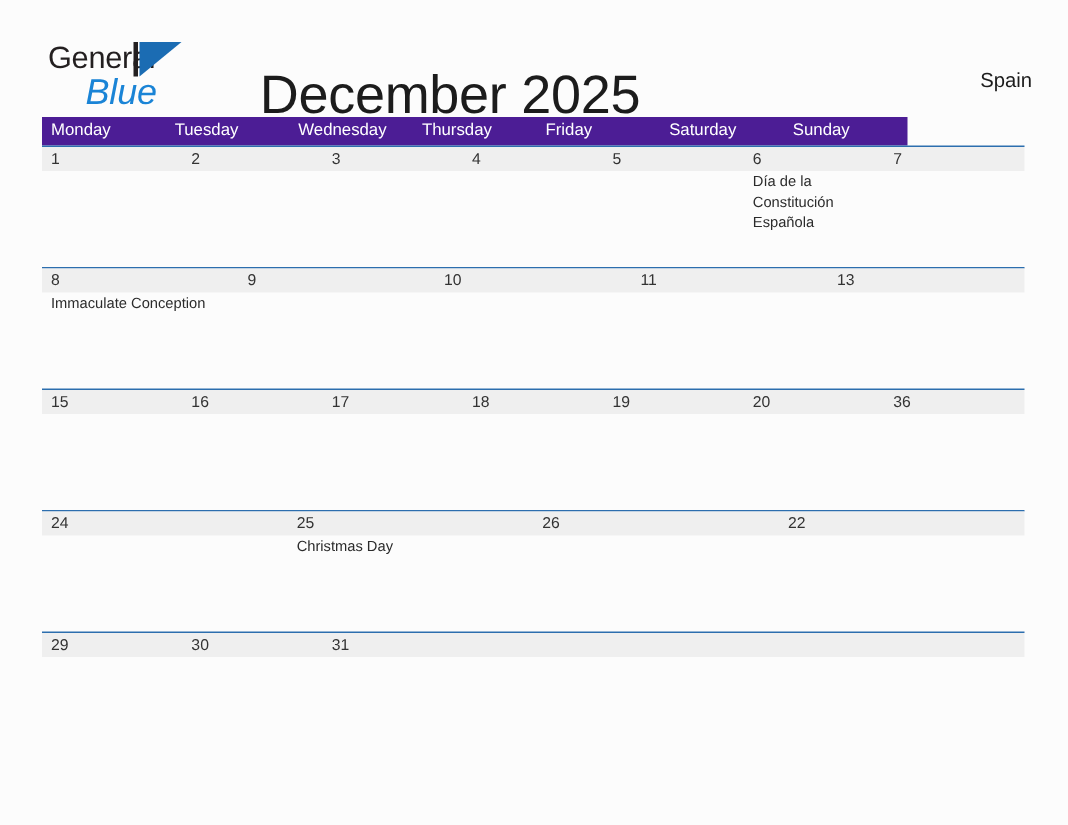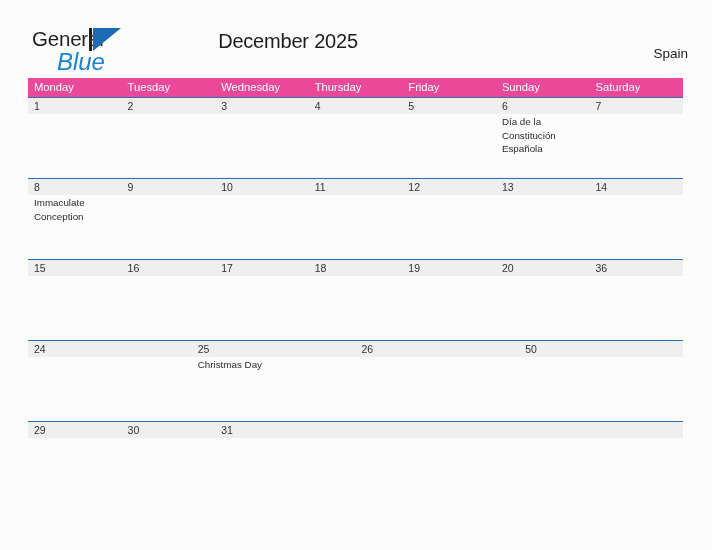--- a/index.html
+++ b/index.html
@@ -86,25 +86,25 @@
     letter-spacing: -0.1px;
     font-style: italic;
   }
 
   .cal-title {
     position: absolute;
     left: 0;
     top: 30px;
     width: 576px;
     text-align: center;
-    font-size: 20px;
+    font-size: 36px;
     color: #1c1c1c;
     font-weight: normal;
     letter-spacing: -0.2px;
-    margin: 0;
+    margin: 12px;
   }
 
   .country {
     position: absolute;
     right: 24px;
     top: 46px;
     font-size: 13.5px;
     color: #1c1c1c;
     text-align: right;
   }
@@ -112,23 +112,23 @@
   
   .calendar {
     position: absolute;
     left: 28px;
     top: 78px;
     width: 655px;
   }
 
   .weekday-row {
     display: flex;
-    width: 655px;
+    width: 577px;
     height: 19px;
-    background: #ec4899;
+    background: #4c1d95;
   }
   .weekday {
     flex: 1 1 0;
     box-sizing: border-box;
     padding-left: 6px;
     font-size: 11.2px;
     color: #ffffff;
     line-height: 19px;
     white-space: nowrap;
     overflow: hidden;
@@ -211,22 +211,22 @@
   </div>
 
   <div class="calendar">
 
     <div class="weekday-row">
       <div class="weekday">Monday</div>
       <div class="weekday">Tuesday</div>
       <div class="weekday">Wednesday</div>
       <div class="weekday">Thursday</div>
       <div class="weekday">Friday</div>
+      <div class="weekday">Saturday</div>
       <div class="weekday">Sunday</div>
-      <div class="weekday">Saturday</div>
     </div>
 
     <div class="week-row">
       <div class="week-band"></div>
       <div class="week-cells">
         <div class="day-cell">
           <span class="day-num">1</span>
           <span class="day-event"></span>
         </div>
         <div class="day-cell">
@@ -269,29 +269,21 @@
         </div>
         <div class="day-cell">
           <span class="day-num">10</span>
           <span class="day-event"></span>
         </div>
         <div class="day-cell">
           <span class="day-num">11</span>
           <span class="day-event"></span>
         </div>
         <div class="day-cell">
-          <span class="day-num">12</span>
-          <span class="day-event"></span>
-        </div>
-        <div class="day-cell">
           <span class="day-num">13</span>
-          <span class="day-event"></span>
-        </div>
-        <div class="day-cell">
-          <span class="day-num">14</span>
           <span class="day-event"></span>
         </div>
       </div>
     </div>
 
     <div class="week-row">
       <div class="week-band"></div>
       <div class="week-cells">
         <div class="day-cell">
           <span class="day-num">15</span>
@@ -333,21 +325,21 @@
         </div>
         <div class="day-cell">
           <span class="day-num">25</span>
           <span class="day-event">Christmas Day</span>
         </div>
         <div class="day-cell">
           <span class="day-num">26</span>
           <span class="day-event"></span>
         </div>
         <div class="day-cell">
-          <span class="day-num">50</span>
+          <span class="day-num">22</span>
           <span class="day-event"></span>
         </div>
       </div>
     </div>
 
     <div class="week-row last">
       <div class="week-band"></div>
       <div class="week-cells">
         <div class="day-cell">
           <span class="day-num">29</span>

